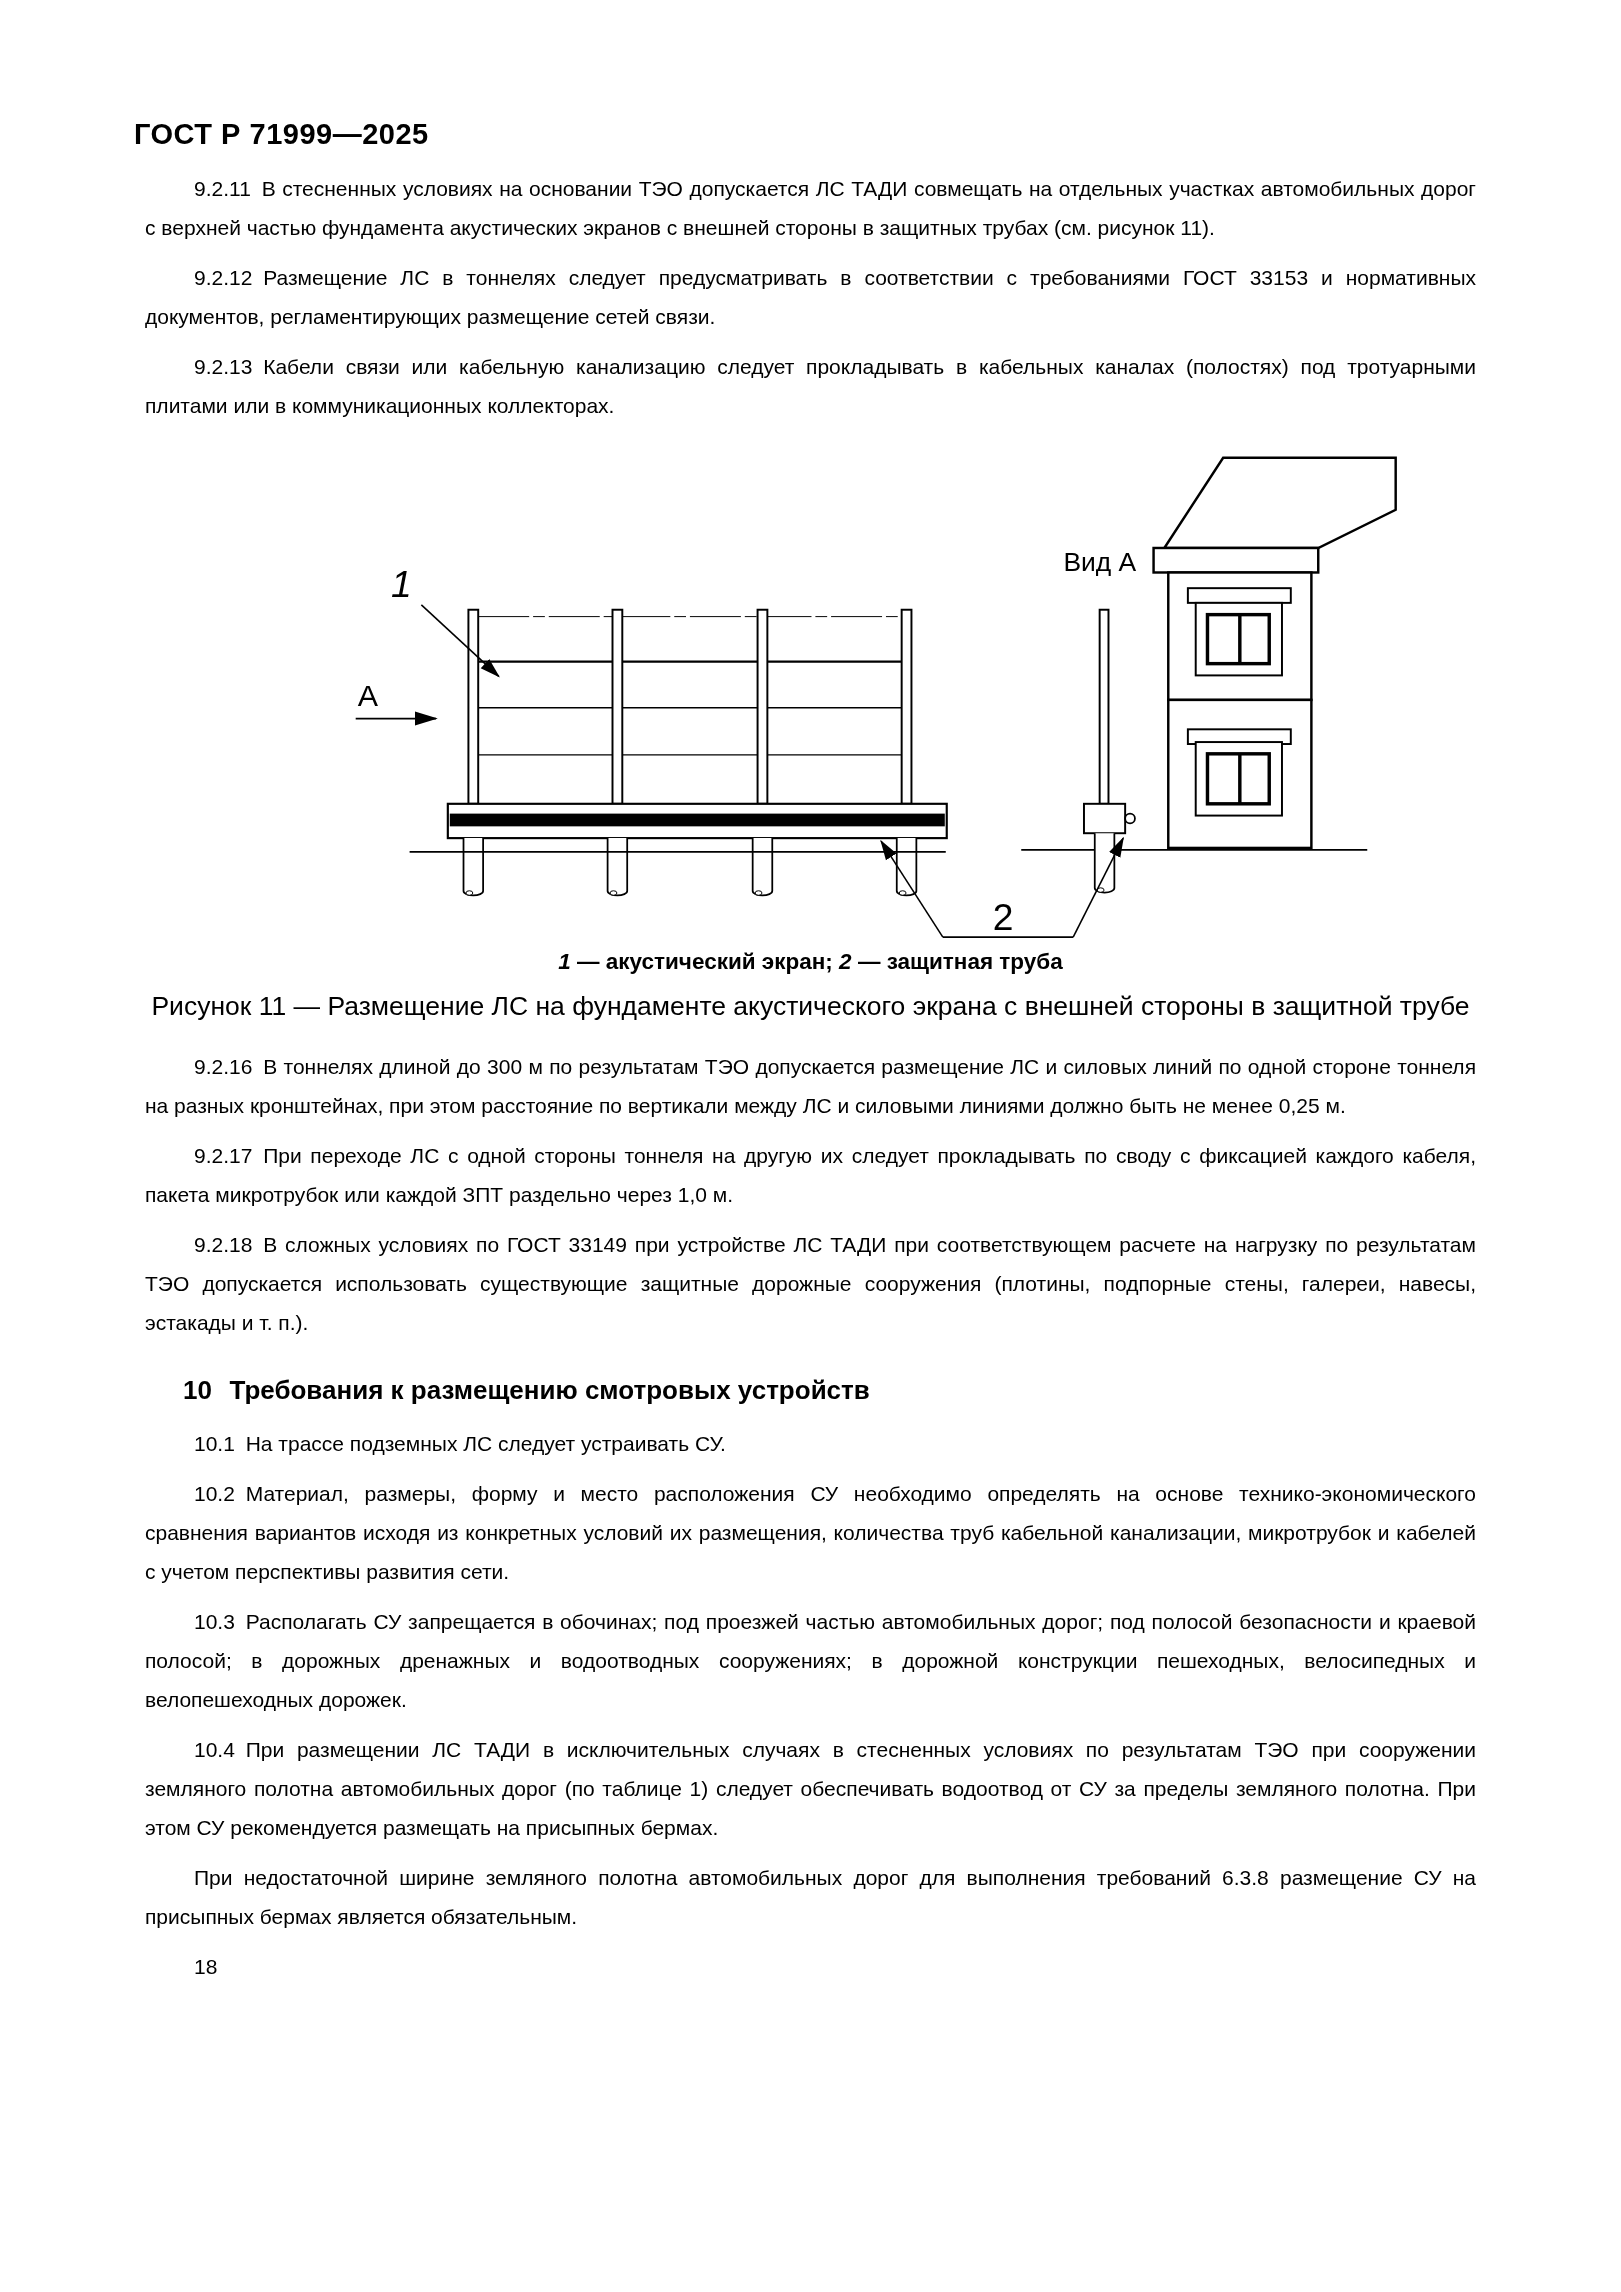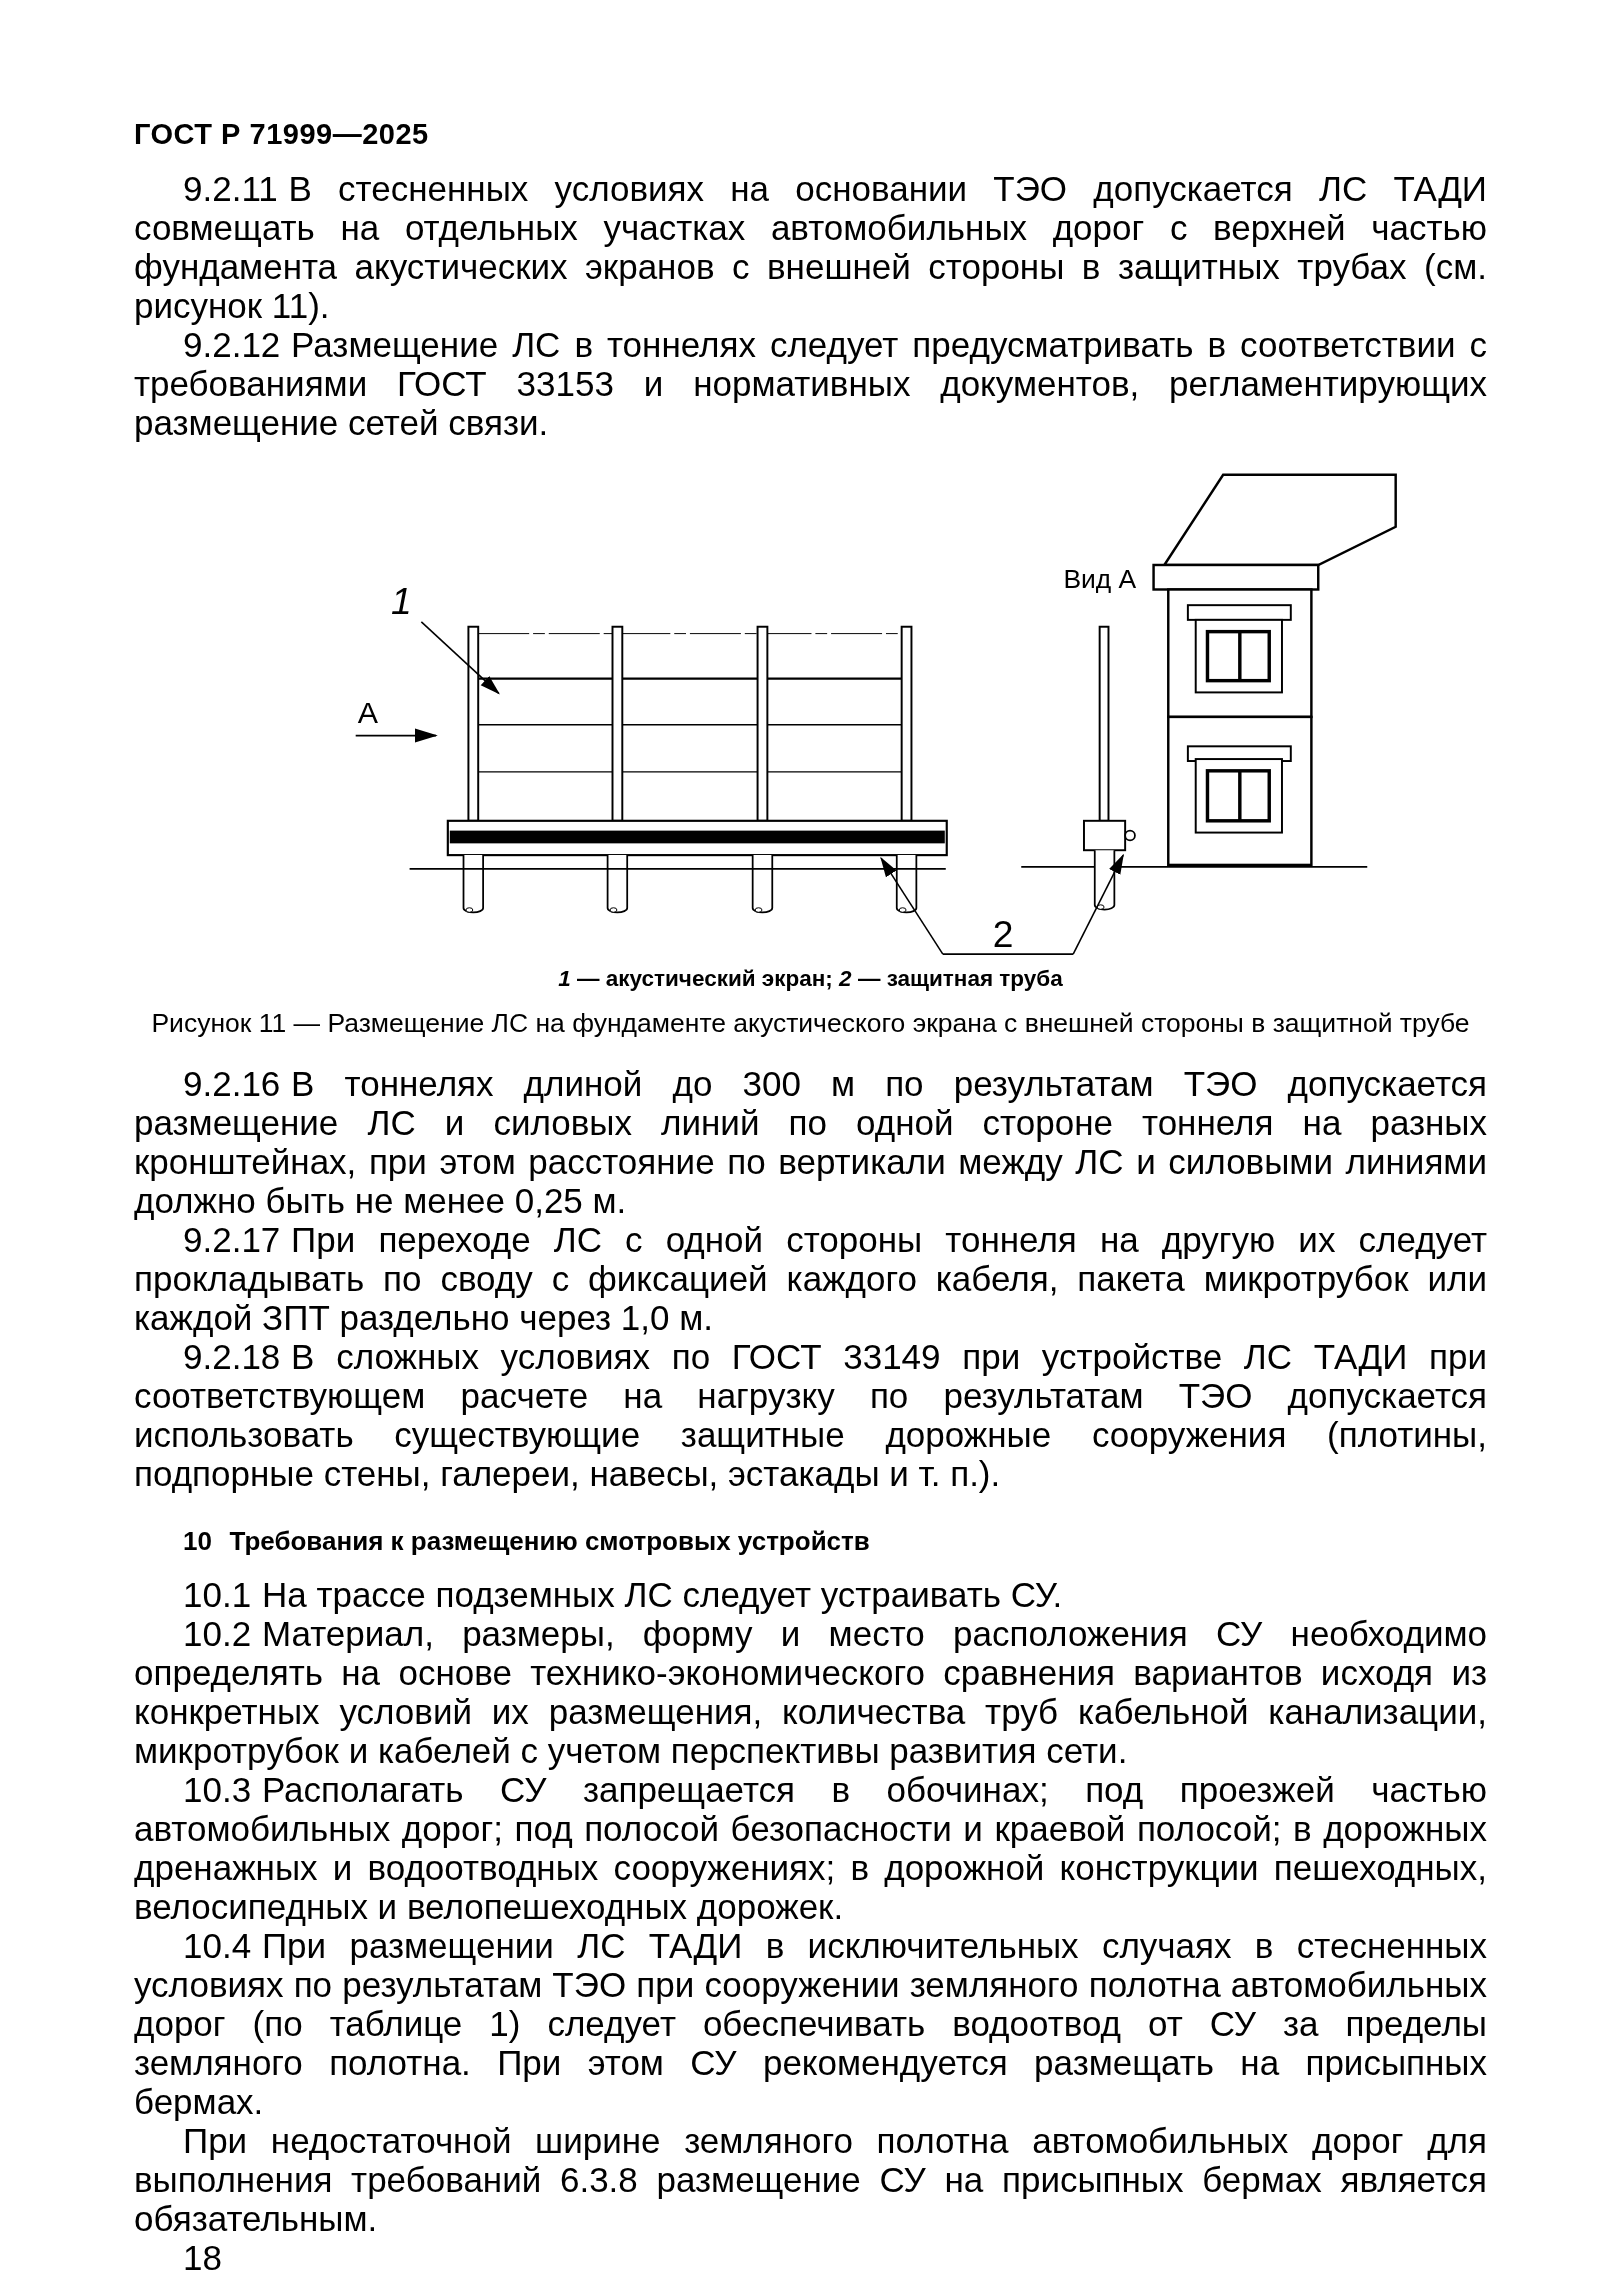--- a/index.html
+++ b/index.html
@@ -17,25 +17,25 @@
     left:134px;top:118px;
     width:1353px;
   }
   .doc-code{
     font-size:29px;
     font-weight:bold;
     margin:0 0 17.6px 0;
     letter-spacing:0.5px;
   }
   p.clause{
-    font-size:35px;
+    font-size:21px;
     line-height:39px;
     text-align:justify;
     text-indent:49px;
-    margin:0;
+    margin:11px;
   }
   p.clause .num{margin-right:10.8px;}
   .figure-block{margin:23.5px 0 25.5px 0;}
   .figure-block svg{display:block;margin:0 auto;}
   .fig-legend{
     font-size:22.5px;
     text-align:center;
     margin:5.9px 0 0 0;
     font-weight:bold;
   }
@@ -66,20 +66,21 @@
 </head>
 <body>
 
 <div class="page">
   <div class="content">
 
     <div class="doc-code">ГОСТ Р 71999—2025</div>
 
     <p class="clause"><span class="num">9.2.11</span><span>В стесненных условиях на основании ТЭО допускается ЛС ТАДИ совмещать на отдельных участках автомобильных дорог с верхней частью фундамента акустических экранов с внешней стороны в защитных трубах (см. рисунок 11).</span></p>
     <p class="clause"><span class="num">9.2.12</span><span>Размещение ЛС в тоннелях следует предусматривать в соответствии с требованиями ГОСТ 33153 и нормативных документов, регламентирующих размещение сетей связи.</span></p>
+    <p class="clause"><span class="num">9.2.13</span><span>Кабели связи или кабельную канализацию следует прокладывать в кабельных каналах (полостях) под тротуарными плитами или в коммуникационных коллекторах.</span></p>
 
     <div class="figure-block">
       <svg width="1353" height="495" viewBox="0 0 1380 505">
         <defs>
           <marker id="arr" markerWidth="13" markerHeight="10" refX="12" refY="5" orient="auto" markerUnits="strokeWidth">
             <path d="M0,1 L13,5 L0,9 Z" fill="#000"></path>
           </marker>
         </defs>
 
         <g>

